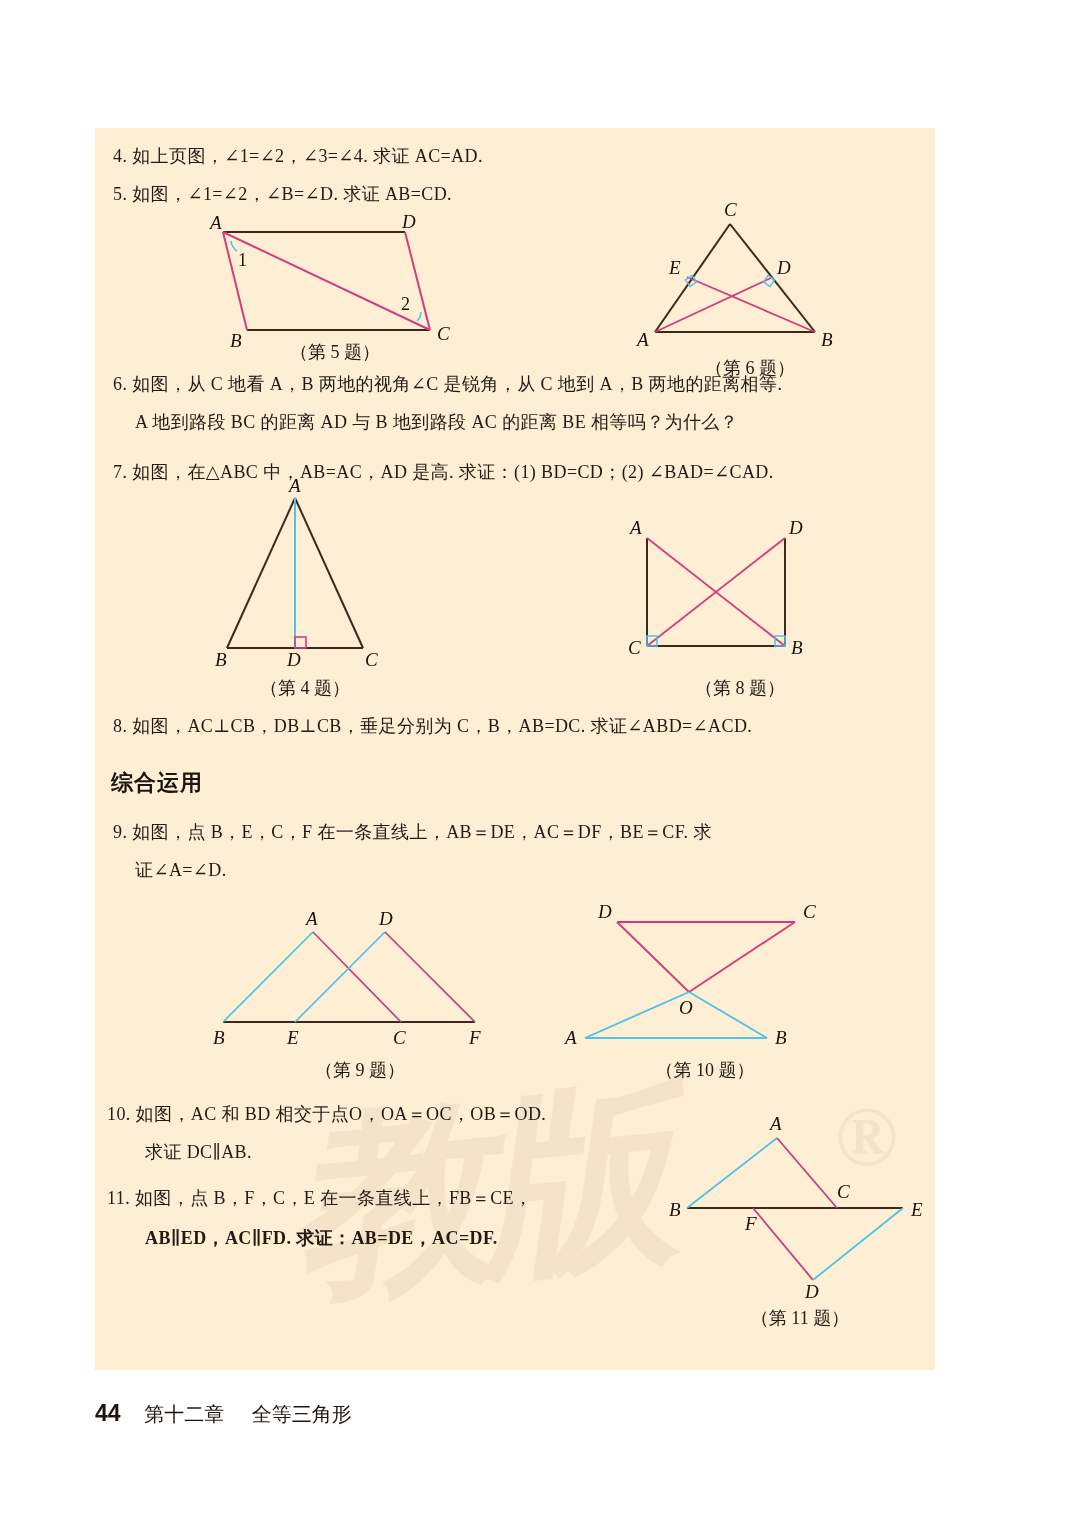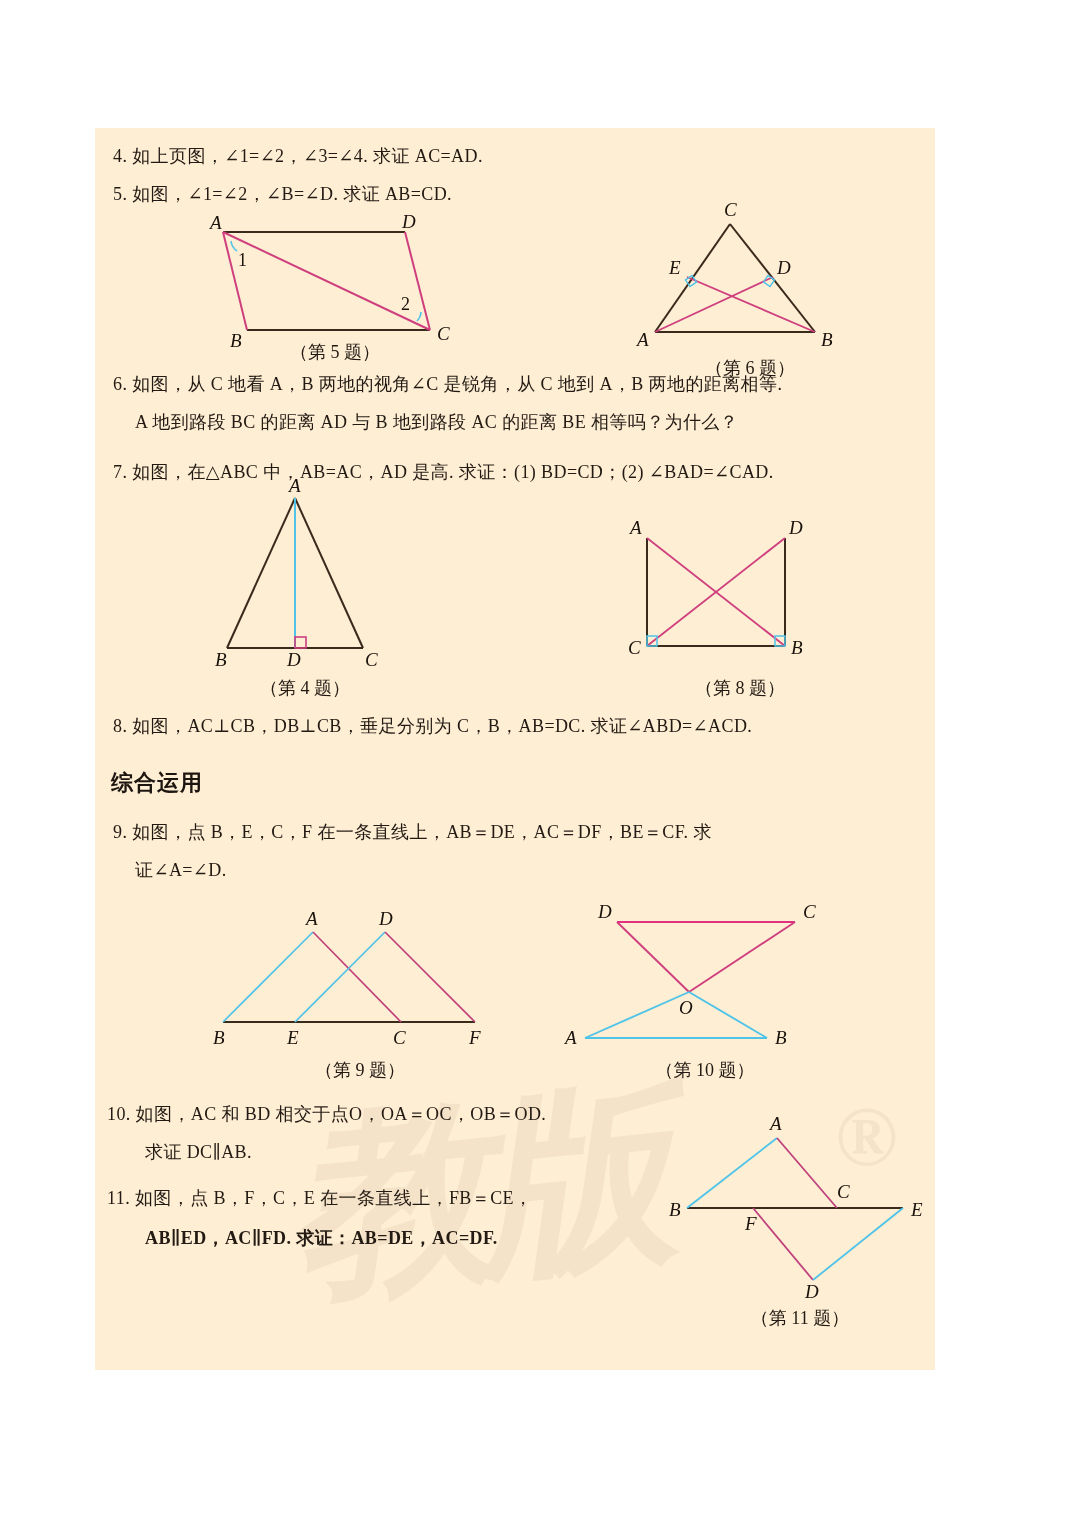--- a/index.html
+++ b/index.html
@@ -196,14 +196,19 @@
           <text class="lbl" x="80" y="130">F</text>
           <text class="lbl" x="246" y="116">E</text>
           <text class="lbl" x="140" y="198">D</text>
         </svg>
       </div>
       <div class="cap" style="left:570px;top:1178px;width:270px;">（第 11 题）</div>
 
     </div>
   </div>
 
+  <div id="footer">
+    <span class="pnum">44</span>
+    <span class="ch">第十二章</span>
+    <span>全等三角形</span>
+  </div>
 
 </div>
 
 </body></html>

